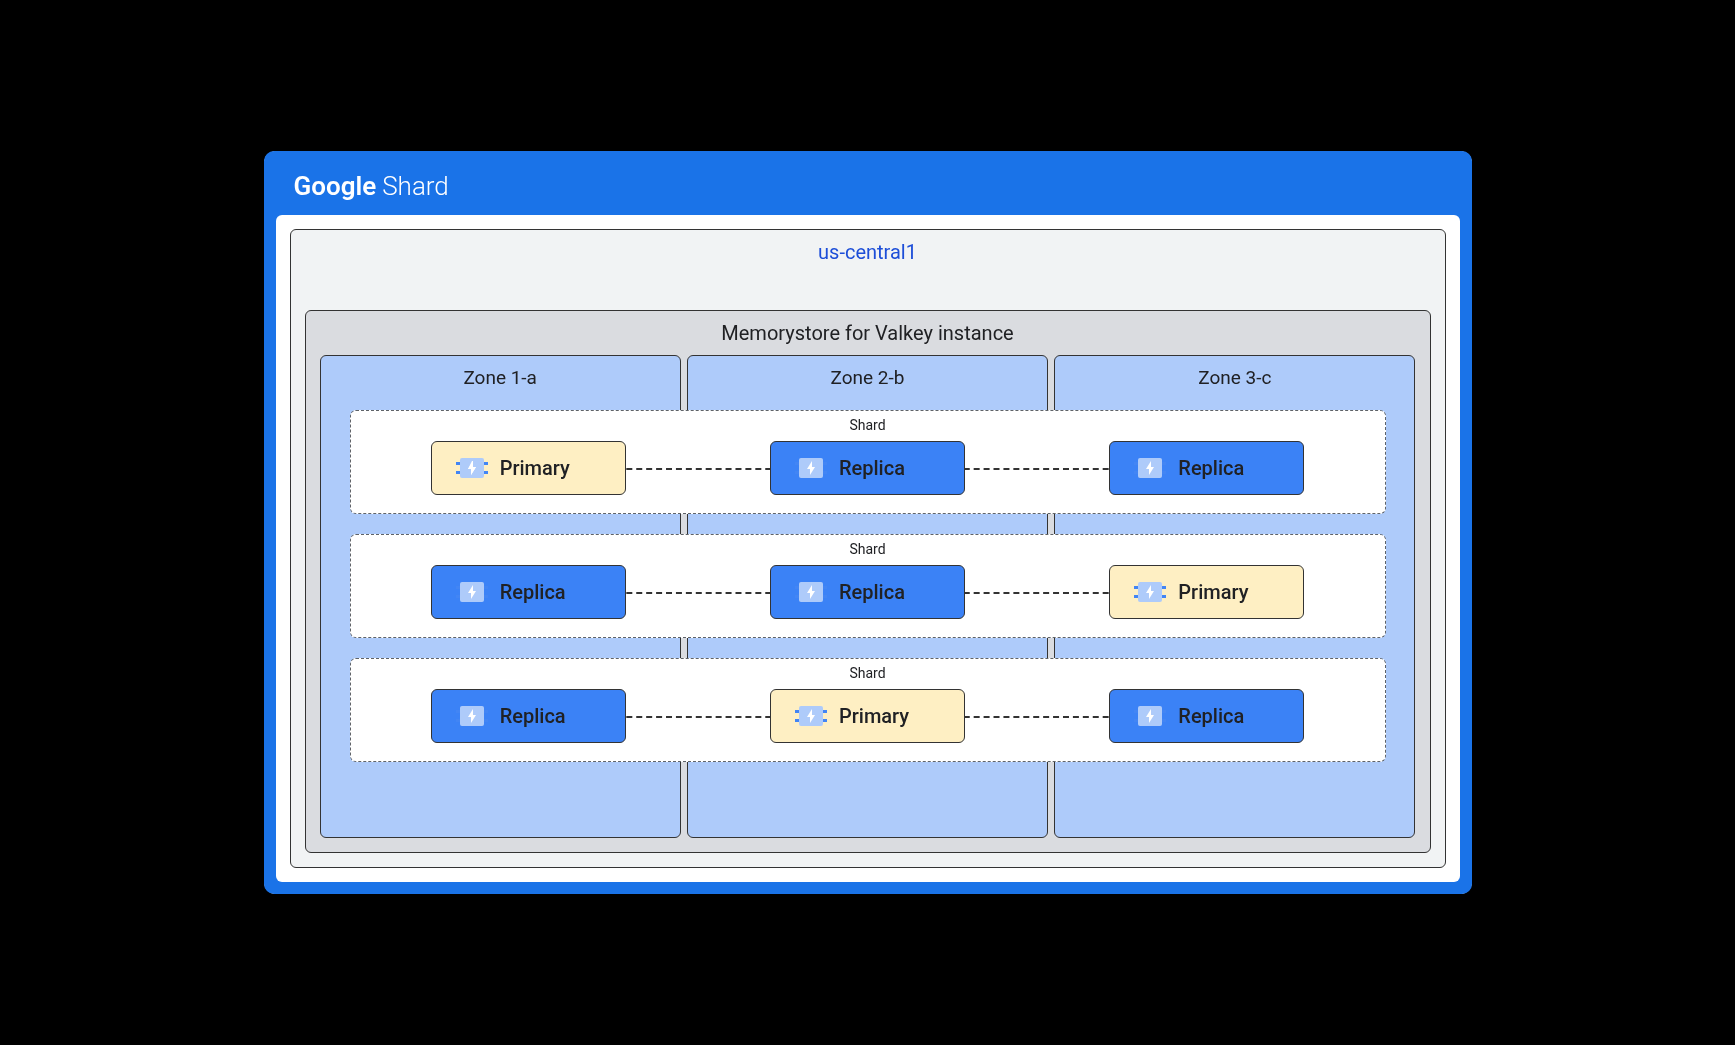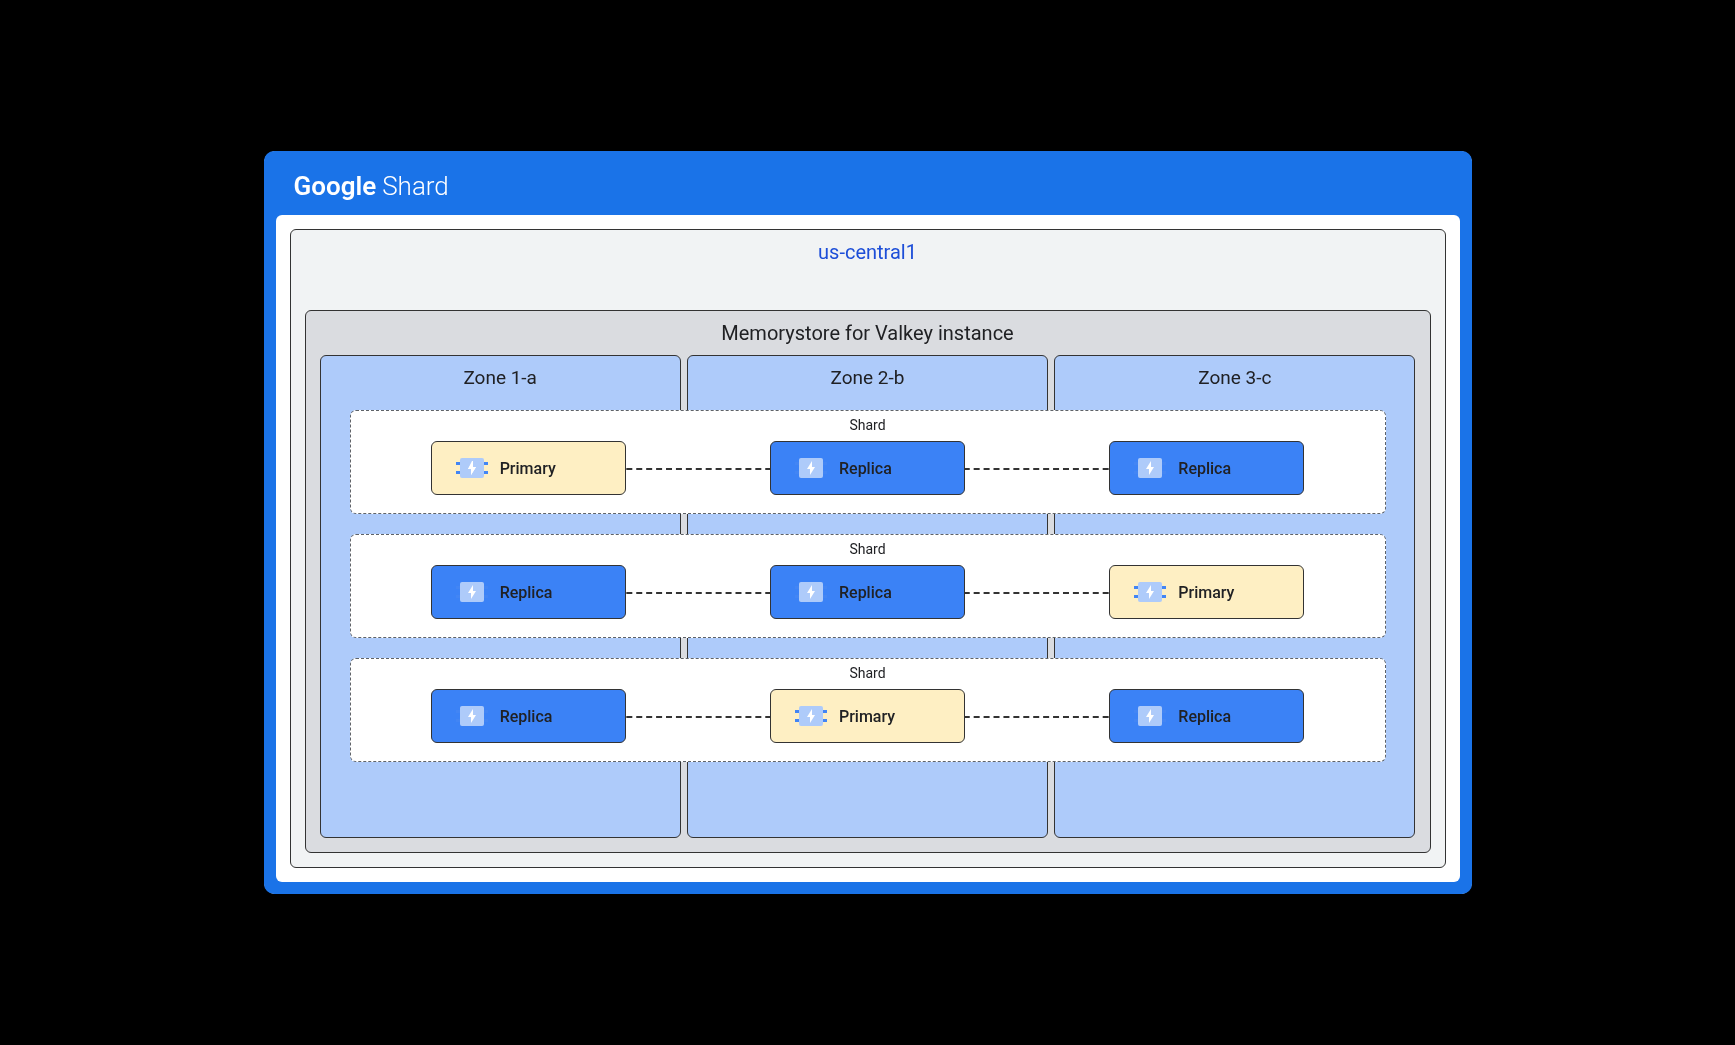--- a/index.html
+++ b/index.html
@@ -151,21 +151,21 @@
       z-index: 0;
     }
     
     .node-box {
       display: flex;
       align-items: center;
       gap: 12px;
       padding: 12px 24px;
       border: 1.5px solid #333;
       border-radius: 6px;
-      font-size: 16px;
+      font-size: 20px;
       font-weight: 500;
       color: #202124;
       min-width: 195px;
       position: relative;
       z-index: 1;
     }
     
     .node-primary {
       background: #feefc3;
     }

